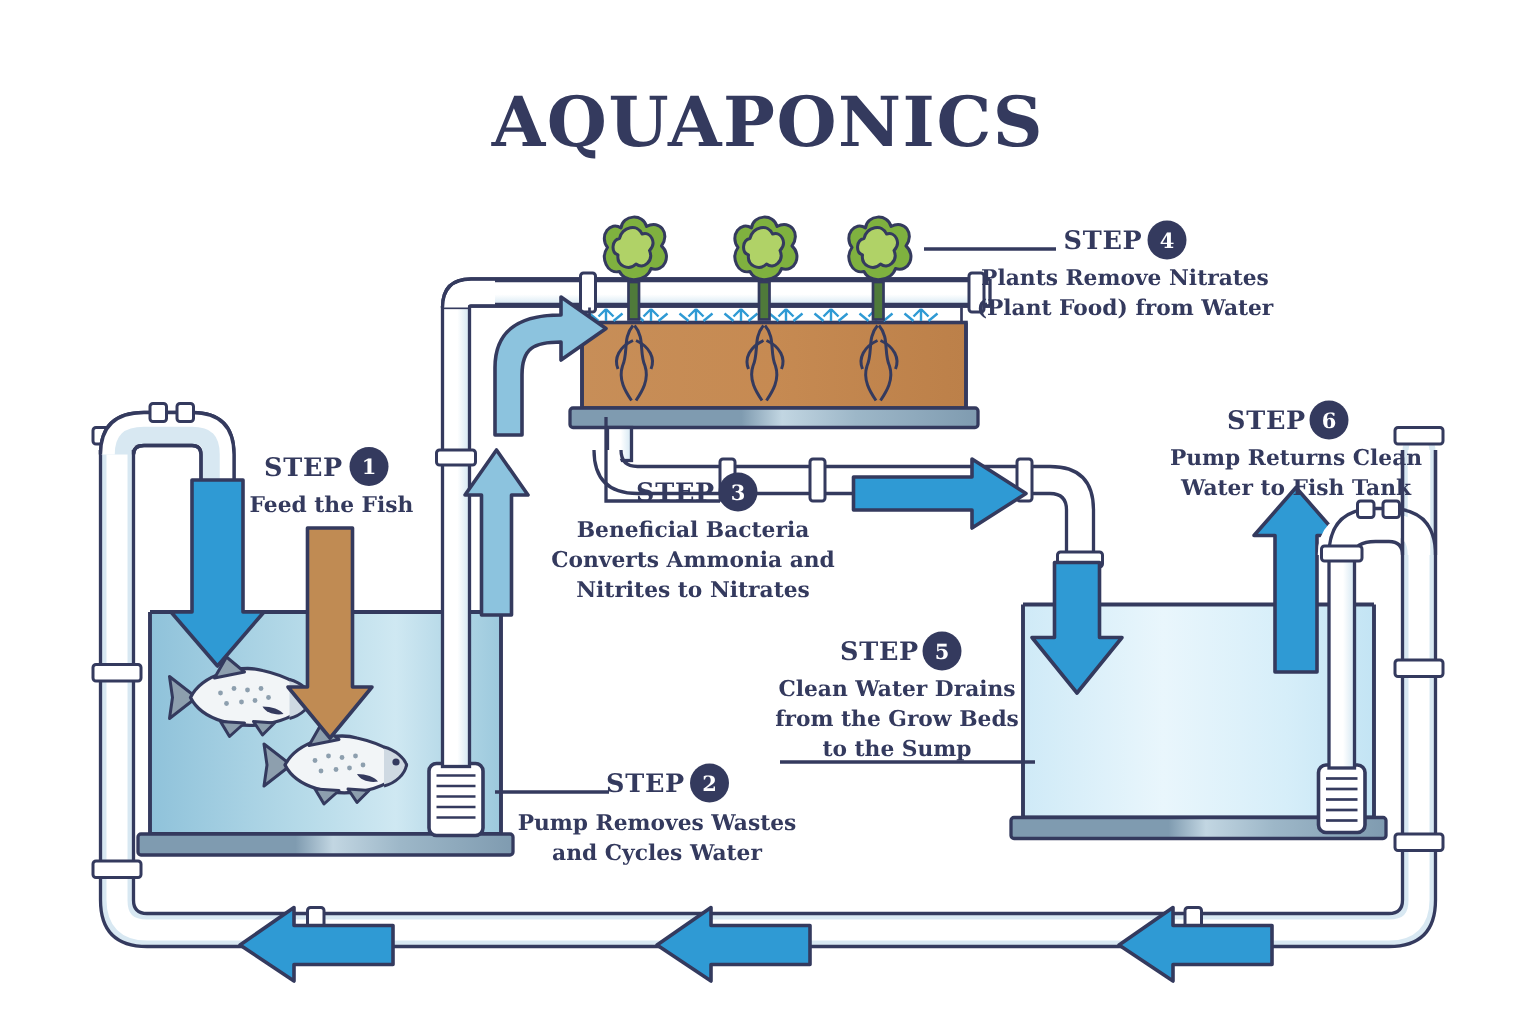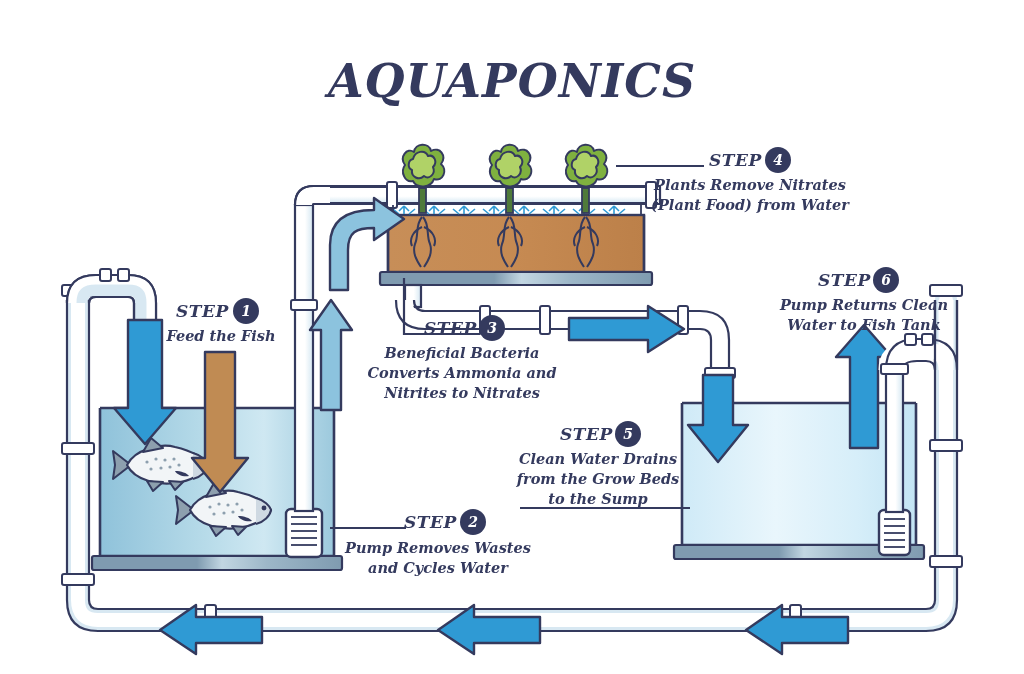--- a/index.html
+++ b/index.html
@@ -2,21 +2,21 @@
 <html><head>
 <meta charset="utf-8">
 <title>Aquaponics Diagram</title>
 <style>
   html,body{margin:0;padding:0;background:#ffffff;}
   body{
     width:1024px;height:674px;
     font-family:"DejaVu Serif", serif;
     overflow:hidden;position:relative;
   }
-  #stage{position:absolute;left:0;top:0;width:1024px;height:674px;background:#fff;font-style:italic;}
+  #stage{position:absolute;left:0;top:0;width:1024px;height:674px;background:#fff;}
   svg.layer{position:absolute;left:0;top:0;width:1024px;height:674px;}
   .title-txt{
     font-family:"DejaVu Serif", serif;
     font-weight:bold;
     font-size:46px;
     fill:#343a5e;
     letter-spacing:1px;
   }
   .step-word{
     font-family:"DejaVu Serif", serif;

